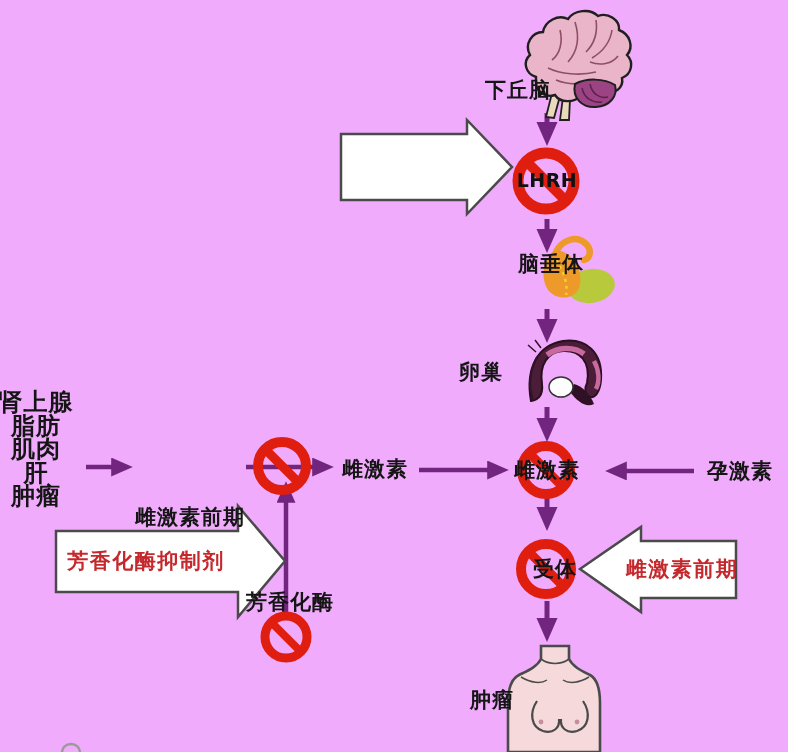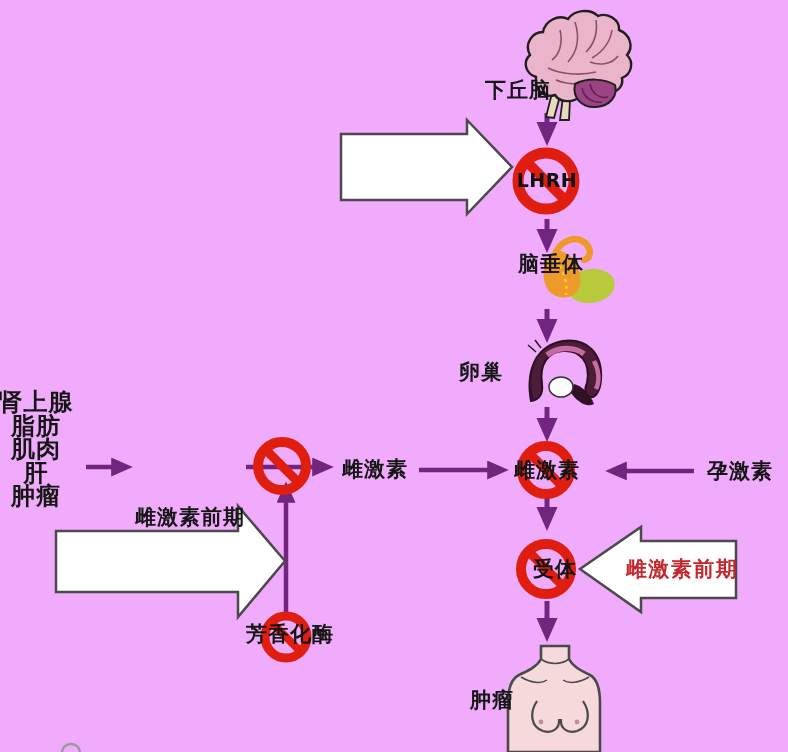--- a/index.html
+++ b/index.html
@@ -159,22 +159,23 @@
   </div>
 
   <div class="lbl black" style="left:190px; top:485px;margin-top:32px;">雌激素前期</div>
 
   <div class="lbl black" style="left:375px; top:469px;">雌激素</div>
 
   <div class="lbl black" style="left:547px; top:470px;">雌激素</div>
 
   <div class="lbl black" style="left:740px; top:471px;">孕激素</div>
 
+  <div class="lbl red" style="left:146px; top:561px;">芳香化酶抑制剂</div>
 
-  <div class="lbl black" style="left:290px; top:634px;">芳香化酶</div>
+  <div class="lbl black" style="left:290px; top:602px;">芳香化酶</div>
 
   <div class="lbl black" style="left:555px; top:569px;">受体</div>
 
   <div class="lbl red" style="left:682px; top:569px;">雌激素前期</div>
 
   <div class="lbl black" style="left:492px; top:700px;">肿瘤</div>
 
 </div>
 
 </body></html>

